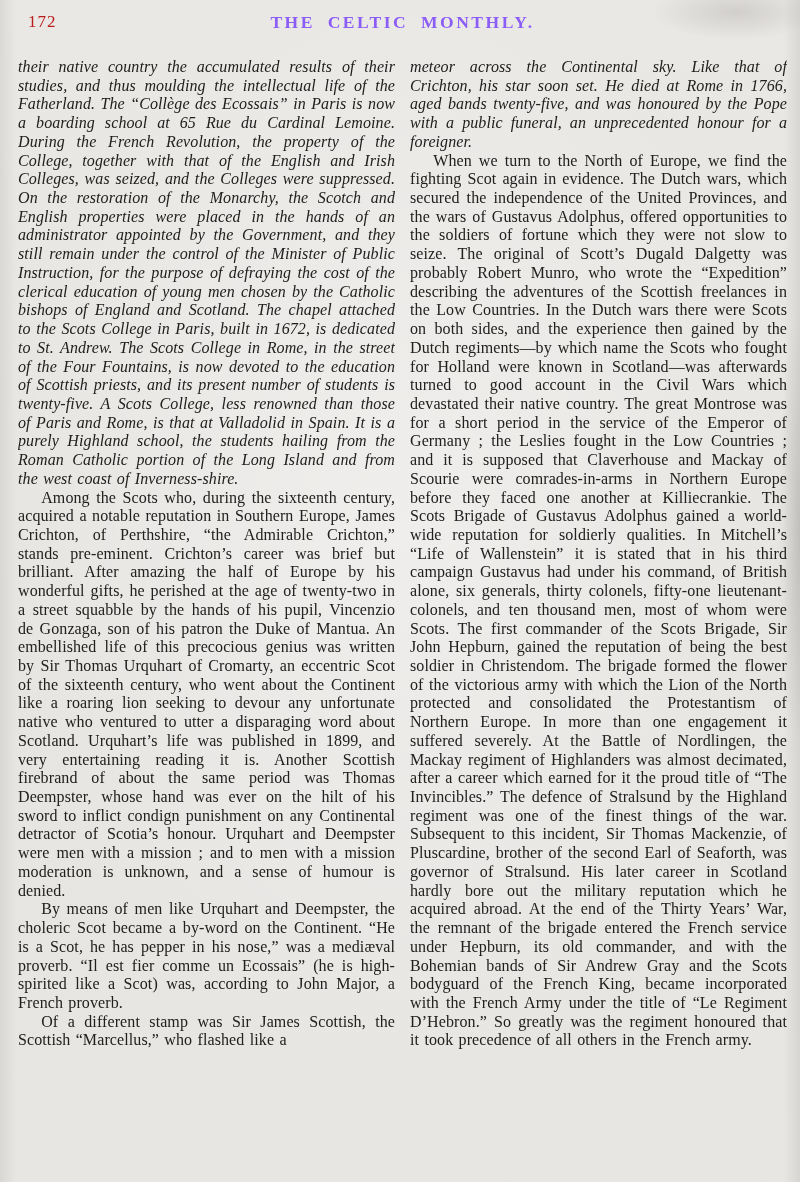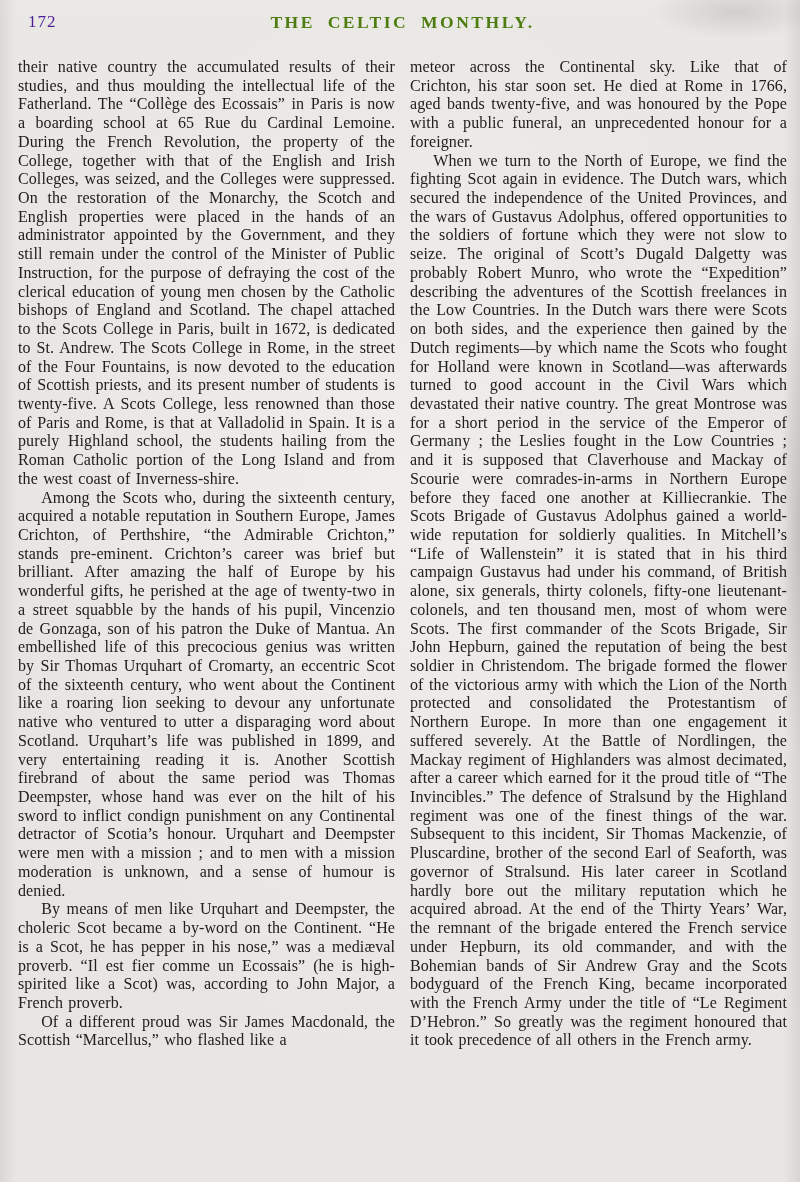--- a/index.html
+++ b/index.html
@@ -30,33 +30,33 @@
   .header-row {
     position: relative;
     height: 30px;
   }
   .page-number {
     position: absolute;
     left: 10px;
     top: 2px;
     font-size: 17px;
     letter-spacing: 1px;
-    color: #4c1d95;
+    color: #b91c1c;
   }
   .journal-title {
     position: absolute;
     left: 0;
     right: 0;
     top: 2px;
     text-align: center;
     font-size: 17.5px;
     font-weight: bold;
     letter-spacing: 2.5px;
     word-spacing: 6px;
-    color: #4d7c0f;
+    color: #8b5cf6;
   }
   .columns {
     display: flex;
     gap: 15px;
     margin-top: 18px;
     height: 1124px;
     overflow: hidden;
   }
   .col {
     flex: 1 1 0;
@@ -68,39 +68,40 @@
     line-height: 18.72px;
     text-align: justify;
     text-indent: 1.45em;
     letter-spacing: 0.1px;
     word-spacing: 1.2px;
     hyphens: auto;
     color: #21201f;
   }
   .para.no-indent {
     text-indent: 0;
+    font-style: italic;
   }
 </style>
 </head>
 <body>
 
 <div class="page">
 
   <div class="header-row">
     <span class="page-number">172</span>
     <span class="journal-title">THE CELTIC MONTHLY.</span>
   </div>
 
   <div class="columns">
 
     <div class="col">
       <p class="para no-indent">their native country the accumulated results of their studies, and thus moulding the intellectual life of the Fatherland. The “Collège des Ecossais” in Paris is now a boarding school at 65 Rue du Cardinal Lemoine. During the French Revolution, the property of the College, together with that of the English and Irish Colleges, was seized, and the Colleges were suppressed. On the restoration of the Monarchy, the Scotch and English properties were placed in the hands of an administrator appointed by the Government, and they still remain under the control of the Minister of Public Instruction, for the purpose of defraying the cost of the clerical education of young men chosen by the Catholic bishops of England and Scotland. The chapel attached to the Scots College in Paris, built in 1672, is dedicated to St. Andrew. The Scots College in Rome, in the street of the Four Fountains, is now devoted to the education of Scottish priests, and its present number of students is twenty-five. A Scots College, less renowned than those of Paris and Rome, is that at Valladolid in Spain. It is a purely Highland school, the students hailing from the Roman Catholic portion of the Long Island and from the west coast of Inverness-shire.</p>
       <p class="para">Among the Scots who, during the sixteenth century, acquired a notable reputation in Southern Europe, James Crichton, of Perthshire, “the Admirable Crichton,” stands pre-eminent. Crichton’s career was brief but brilliant. After amazing the half of Europe by his wonderful gifts, he perished at the age of twenty-two in a street squabble by the hands of his pupil, Vincenzio de Gonzaga, son of his patron the Duke of Mantua. An embellished life of this precocious genius was written by Sir Thomas Urquhart of Cromarty, an eccentric Scot of the sixteenth century, who went about the Continent like a roaring lion seeking to devour any unfortunate native who ventured to utter a disparaging word about Scotland. Urquhart’s life was published in 1899, and very entertaining reading it is. Another Scottish firebrand of about the same period was Thomas Deempster, whose hand was ever on the hilt of his sword to inflict condign punishment on any Continental detractor of Scotia’s honour. Urquhart and Deempster were men with a mission ; and to men with a mission moderation is unknown, and a sense of humour is denied.</p>
       <p class="para">By means of men like Urquhart and Deempster, the choleric Scot became a by-word on the Continent. “He is a Scot, he has pepper in his nose,” was a mediæval proverb. “Il est fier comme un Ecossais” (he is high-spirited like a Scot) was, according to John Major, a French proverb.</p>
-      <p class="para">Of a different proud was Sir James Macdonald, the Scottish “Marcellus,” who flashed like a</p>
+      <p class="para">Of a different stamp was Sir James Scottish, the Scottish “Marcellus,” who flashed like a</p>
     </div>
 
     <div class="col">
       <p class="para no-indent">meteor across the Continental sky. Like that of Crichton, his star soon set. He died at Rome in 1766, aged bands twenty-five, and was honoured by the Pope with a public funeral, an unprecedented honour for a foreigner.</p>
       <p class="para">When we turn to the North of Europe, we find the fighting Scot again in evidence. The Dutch wars, which secured the independence of the United Provinces, and the wars of Gustavus Adolphus, offered opportunities to the soldiers of fortune which they were not slow to seize. The original of Scott’s Dugald Dalgetty was probably Robert Munro, who wrote the “Expedition” describing the adventures of the Scottish freelances in the Low Countries. In the Dutch wars there were Scots on both sides, and the experience then gained by the Dutch regiments—by which name the Scots who fought for Holland were known in Scotland—was afterwards turned to good account in the Civil Wars which devastated their native country. The great Montrose was for a short period in the service of the Emperor of Germany ; the Leslies fought in the Low Countries ; and it is supposed that Claverhouse and Mackay of Scourie were comrades-in-arms in Northern Europe before they faced one another at Killiecrankie. The Scots Brigade of Gustavus Adolphus gained a world-wide reputation for soldierly qualities. In Mitchell’s “Life of Wallenstein” it is stated that in his third campaign Gustavus had under his command, of British alone, six generals, thirty colonels, fifty-one lieutenant-colonels, and ten thousand men, most of whom were Scots. The first commander of the Scots Brigade, Sir John Hepburn, gained the reputation of being the best soldier in Christendom. The brigade formed the flower of the victorious army with which the Lion of the North protected and consolidated the Protestantism of Northern Europe. In more than one engagement it suffered severely. At the Battle of Nordlingen, the Mackay regiment of Highlanders was almost decimated, after a career which earned for it the proud title of “The Invincibles.” The defence of Stralsund by the Highland regiment was one of the finest things of the war. Subsequent to this incident, Sir Thomas Mackenzie, of Pluscardine, brother of the second Earl of Seaforth, was governor of Stralsund. His later career in Scotland hardly bore out the military reputation which he acquired abroad. At the end of the Thirty Years’ War, the remnant of the brigade entered the French service under Hepburn, its old commander, and with the Bohemian bands of Sir Andrew Gray and the Scots bodyguard of the French King, became incorporated with the French Army under the title of “Le Regiment D’Hebron.” So greatly was the regiment honoured that it took precedence of all others in the French army.</p>
     </div>
 
   </div>
 
 </div>

